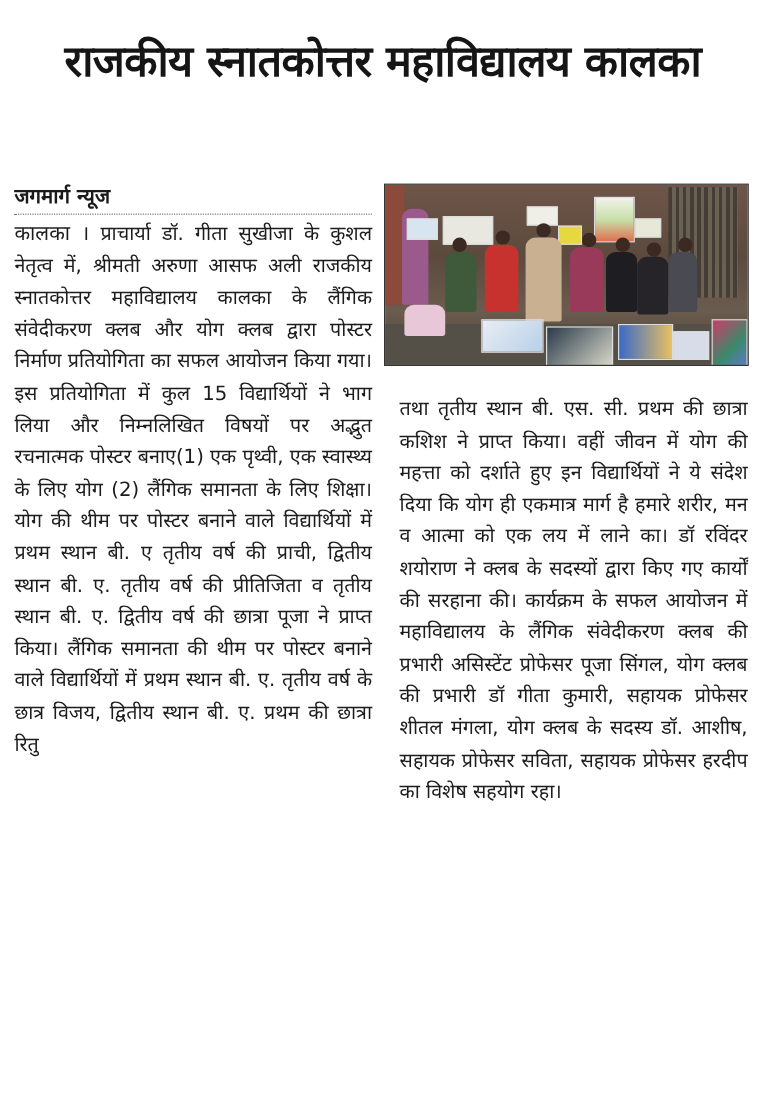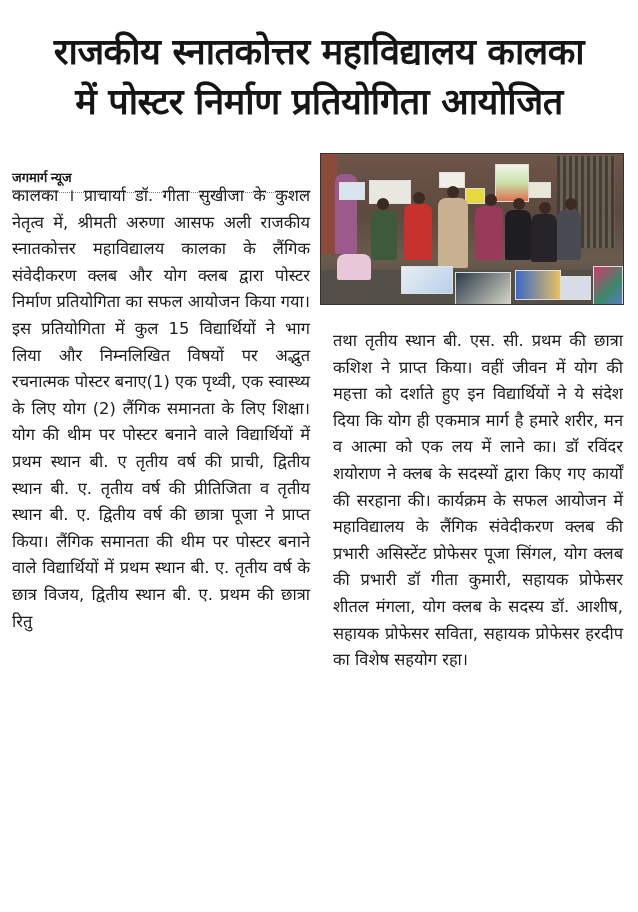--- a/index.html
+++ b/index.html
@@ -11,23 +11,23 @@
     position: absolute; left: 0; top: 4px; width: 638px;
     text-align: center; font-weight: bold; color: #151515;
     font-family: "DejaVu Sans", sans-serif;
     margin-top: 23px;
   }
   .headline .line {
     display: block; font-size: 36px; line-height: 50px;
     letter-spacing: -0.5px; white-space: nowrap;
   }
   .byline {
-    position: absolute; left: 12px; top: 165px; width: 298px;
-    font-size: 13px; font-weight: bold; line-height: 26px;
-    border-bottom: 1px dotted #777; padding-bottom: 1px; font-family: Liberation Serif, serif;
+    position: absolute; left: 12px; top: 151px; width: 298px;
+    font-size: 17px; font-weight: bold; line-height: 26px;
+    border-bottom: 1px dotted #777; padding-bottom: 1px;
   }
   .col {
     position: absolute; font-size: 16.4px; line-height: 26.6px;
     text-align: justify; text-align-last: left; color: #1c1c1c;
   }
   .col p { margin: 0; }
   .col-left { left: 12px; top: 182px; width: 298px; }
   .col-right { left: 333px; top: 328px; width: 290px; }
   .dateline { font-weight: normal; font-size: 17px; }
   .photo {
@@ -41,21 +41,20 @@
   .photo .floor { position: absolute; left: 0; bottom: 0; width: 100%; height: 34px; background: #545048; }
   .p { position: absolute; border-radius: 8px 8px 2px 2px; }
   .h { position: absolute; border-radius: 50%; background: #3b2a22; }
   .poster { position: absolute; border: 1px solid #ddd; }
 </style>
 </head>
 <body>
 
 <div class="headline">
   <span class="line">राजकीय स्नातकोत्तर महाविद्यालय कालका</span>
-  <span class="line">में पोस्टर निर्माण प्रतियोगिता आयोजित</span>
 </div>
 
 <div class="byline">जगमार्ग न्यूज</div>
 
 <div class="col col-left">
   <p>
     <span class="dateline">कालका ।</span>
     <span>प्राचार्या डॉ. गीता सुखीजा के कुशल नेतृत्व में, श्रीमती अरुणा आसफ अली राजकीय स्नातकोत्तर महाविद्यालय कालका के लैंगिक संवेदीकरण क्लब और योग क्लब द्वारा पोस्टर निर्माण प्रतियोगिता का सफल आयोजन किया गया। इस प्रतियोगिता में कुल 15 विद्यार्थियों ने भाग लिया और निम्नलिखित विषयों पर अद्भुत रचनात्मक पोस्टर बनाए(1) एक पृथ्वी, एक स्वास्थ्य के लिए योग (2) लैंगिक समानता के लिए शिक्षा। योग की थीम पर पोस्टर बनाने वाले विद्यार्थियों में प्रथम स्थान बी. ए तृतीय वर्ष की प्राची, द्वितीय स्थान बी. ए. तृतीय वर्ष की प्रीतिजिता व तृतीय स्थान बी. ए. द्वितीय वर्ष की छात्रा पूजा ने प्राप्त किया। लैंगिक समानता की थीम पर पोस्टर बनाने वाले विद्यार्थियों में प्रथम स्थान बी. ए. तृतीय वर्ष के छात्र विजय, द्वितीय स्थान बी. ए. प्रथम की छात्रा रितु</span>
   </p>
 </div>

